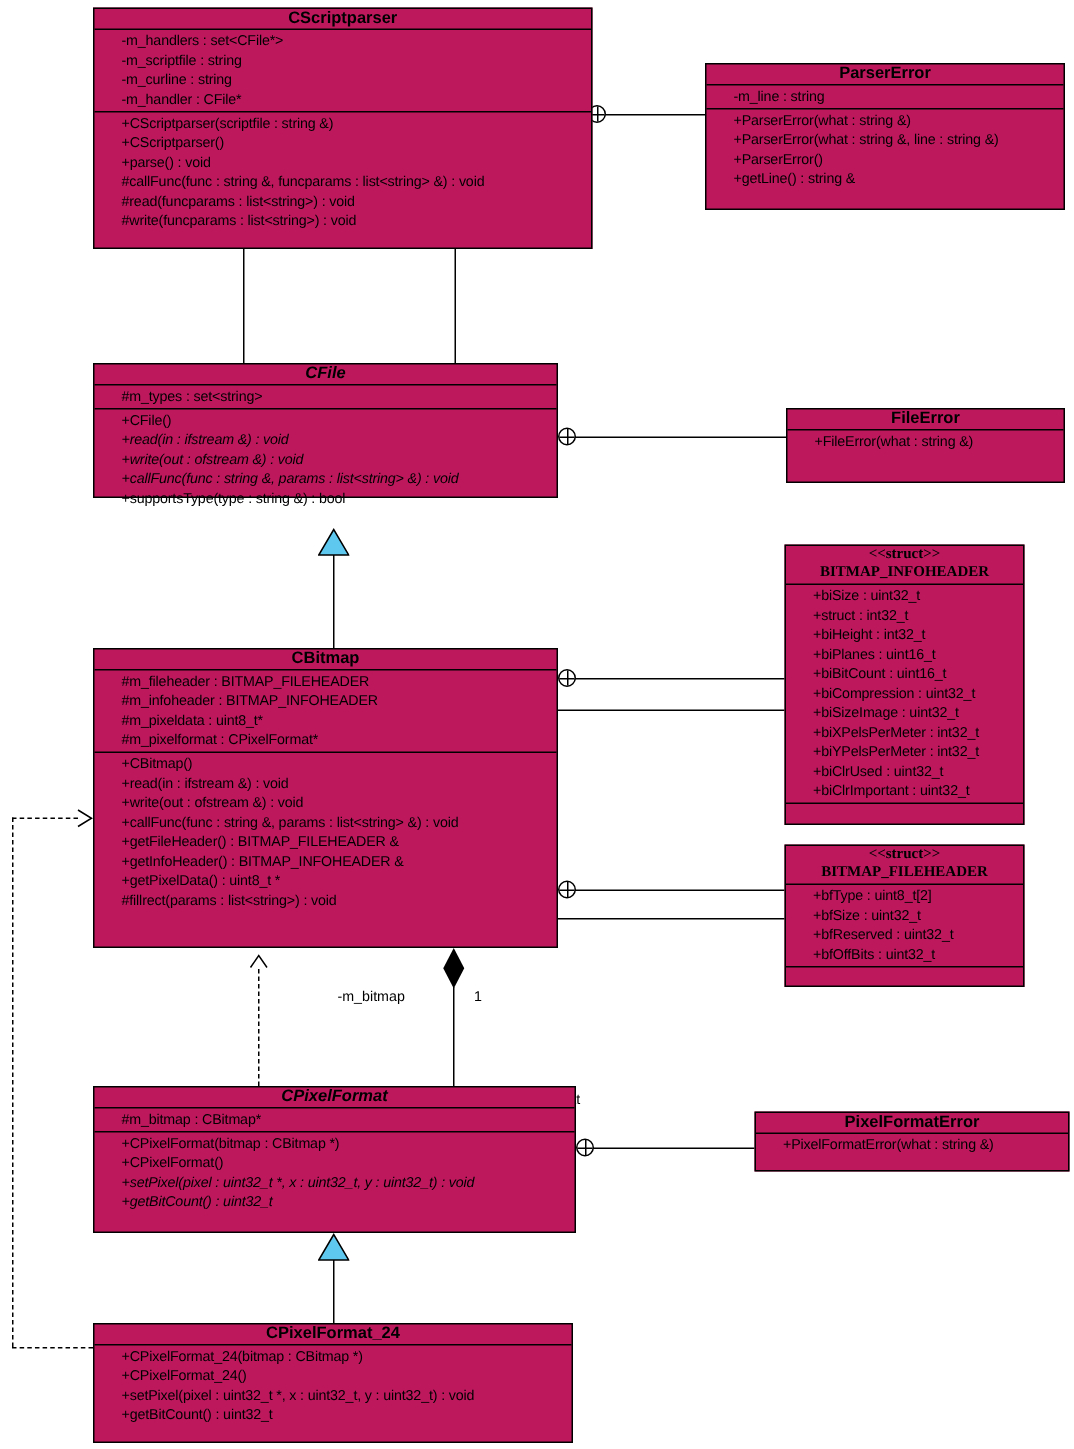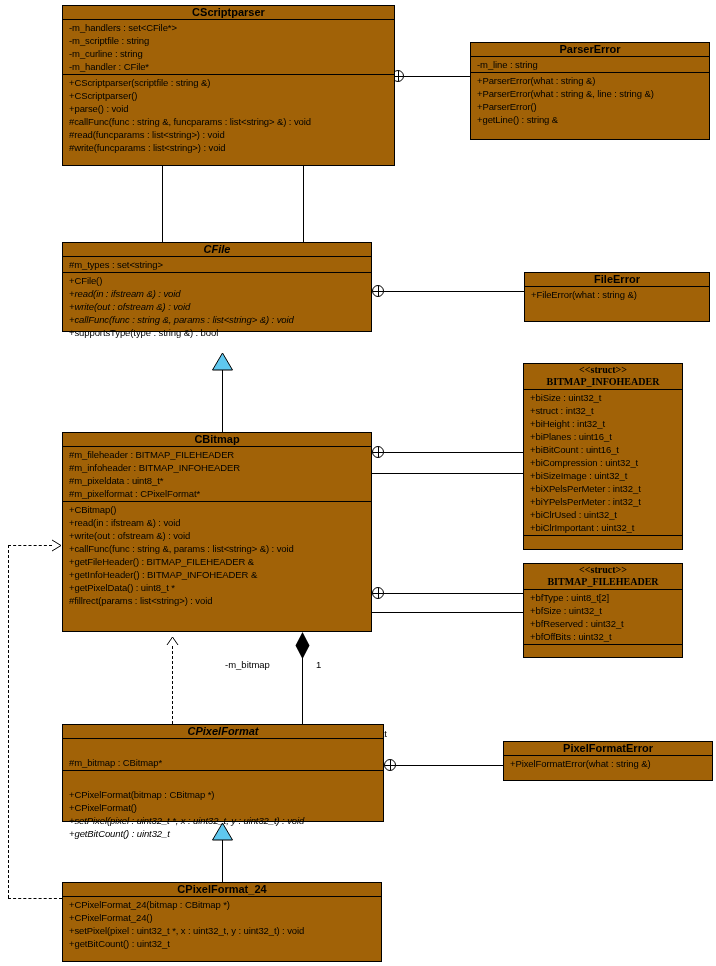--- a/index.html
+++ b/index.html
@@ -1,26 +1,26 @@
 <!DOCTYPE html>
 <html><head>
 <meta charset="utf-8">
 <style>
   html,body{margin:0;padding:0;background:#fff;}
   .canvas{position:relative;width:716px;height:966px;background:#ffffff;
     font-family:"Liberation Sans", sans-serif;font-size:9.5px;color:#000;overflow:hidden;}
-  .uml-class{position:absolute;background:#a16207;border:1px solid #000;
+  .uml-class{position:absolute;background:#be185d;border:1px solid #000;
     box-sizing:border-box;display:flex;flex-direction:column;}
   .uml-title{height:13px;line-height:13px;text-align:center;font-weight:bold;
     font-size:11px;border-bottom:1px solid #000;white-space:nowrap;}
   .uml-title.abstract{font-style:italic;}
   .uml-title2{text-align:center;font-weight:bold;font-size:10px;line-height:12px;
     border-bottom:1px solid #000;padding-bottom:1px;}
   .uml-title2 div{white-space:nowrap;font-family:Liberation Serif, serif;}
-  .sect{border-bottom:1px solid #000;padding:1px 4px;}
+  .sect{border-bottom:1px solid #000;padding:1px 16px;}
   .sect.last{border-bottom:none;flex:1;}
   .empty-sect{flex:1;border-bottom:none;}
   .row{line-height:13px;padding:0 2px;white-space:nowrap;letter-spacing:-0.1px;}
   .row.it{font-style:italic;}
   .hline{position:absolute;height:1px;background:#000;}
   .vline{position:absolute;width:1px;background:#000;}
   .dash-v{position:absolute;width:0;border-left:1px dashed #000;}
   .dash-h{position:absolute;height:0;border-top:1px dashed #000;}
   .cplus{position:absolute;width:12px;height:12px;box-sizing:border-box;
     border:1px solid #000;border-radius:50%;background:#fff;}
@@ -188,21 +188,21 @@
     </div>
     <div class="sect">
       <div class="row">+bfType : uint8_t[2]</div>
       <div class="row">+bfSize : uint32_t</div>
       <div class="row">+bfReserved : uint32_t</div>
       <div class="row">+bfOffBits : uint32_t</div>
     </div>
     <div class="empty-sect"></div>
   </div>
 
-  <div class="uml-class" style="left:62px;top:724px;width:322px;height:98px;gap:16px;">
+  <div class="uml-class" style="left:62px;top:724px;width:322px;height:98px;">
     <div class="uml-title abstract">CPixelFormat</div>
     <div class="sect">
       <div class="row">#m_bitmap : CBitmap*</div>
     </div>
     <div class="sect last">
       <div class="row">+CPixelFormat(bitmap : CBitmap *)</div>
       <div class="row">+CPixelFormat()</div>
       <div class="row it">+setPixel(pixel : uint32_t *, x : uint32_t, y : uint32_t) : void</div>
       <div class="row it">+getBitCount() : uint32_t</div>
     </div>

